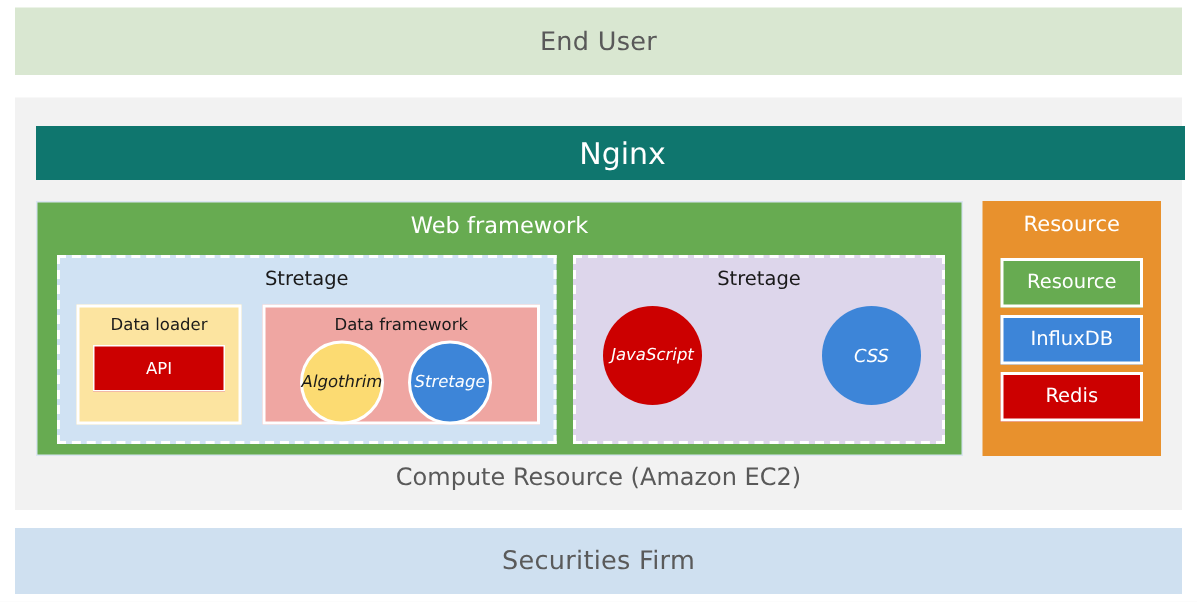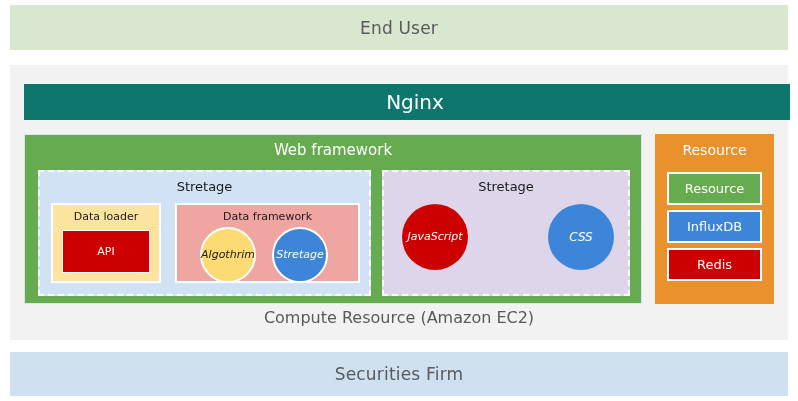--- a/index.html
+++ b/index.html
@@ -120,21 +120,21 @@
     text-align: center;
     color: #1a1a1a;
     font-size: 11px;
   }
 
   #api-box {
     position: absolute;
     left: 9px;
     top: 25px;
     width: 88px;
-    height: 43px;
+    height: 31px;
     background: #cc0000;
     border: 1px solid #ffffff;
     box-sizing: border-box;
     color: #ffffff;
     display: flex;
     align-items: center;
     justify-content: center;
     font-size: 11px;
   }
 

